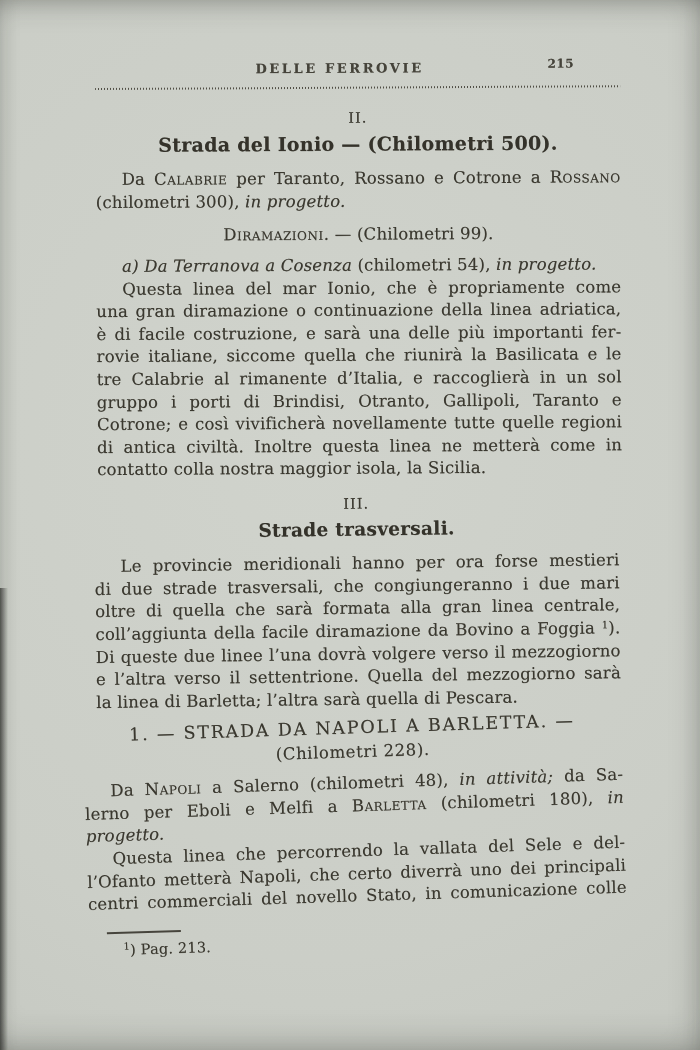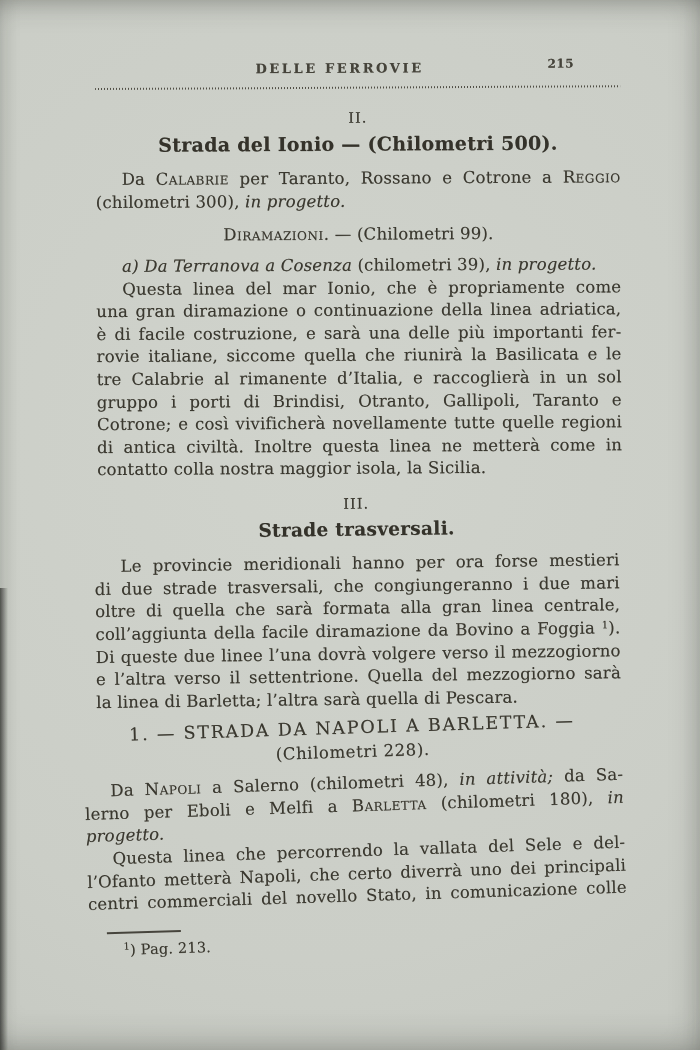--- a/index.html
+++ b/index.html
@@ -85,28 +85,28 @@
       </header>
       <div class="rule"></div>
       <div class="blocks">
           <div class="blk sect-num ctr">
             <div class="line"><span class="n">II.</span></div>
           </div>
           <div class="blk head-bold ctr">
             <div class="line"><span class="n">Strada del Ionio — (Chilometri 500).</span></div>
           </div>
           <div class="blk p1">
-            <div class="line first"><span class="n">Da </span><span class="scp">Calabrie</span><span class="n"> per Taranto, Rossano e Cotrone a </span><span class="scp">Reggio</span></div>
+            <div class="line first"><span class="n">Da </span><span class="scp">Calabrie</span><span class="n"> per Taranto, Rossano e Cotrone a </span><span class="scp">Rossano</span></div>
             <div class="line left"><span class="n">(chilometri 300), </span><span class="i">in progetto.</span></div>
           </div>
           <div class="blk subhead ctr">
             <div class="line"><span class="scp">Diramazioni.</span><span class="n"> — (Chilometri 99).</span></div>
           </div>
           <div class="blk pa">
-            <div class="line first left"><span class="i">a) Da Terranova a Cosenza</span><span class="n"> (chilometri 39), </span><span class="i">in progetto.</span></div>
+            <div class="line first left"><span class="i">a) Da Terranova a Cosenza</span><span class="n"> (chilometri 54), </span><span class="i">in progetto.</span></div>
           </div>
           <div class="blk p2">
             <div class="line first"><span class="n">Questa linea del mar Ionio, che è propriamente come</span></div>
             <div class="line"><span class="n">una gran diramazione o continuazione della linea adriatica,</span></div>
             <div class="line"><span class="n">è di facile costruzione, e sarà una delle più importanti fer-</span></div>
             <div class="line"><span class="n">rovie italiane, siccome quella che riunirà la Basilicata e le</span></div>
             <div class="line"><span class="n">tre Calabrie al rimanente d’Italia, e raccoglierà in un sol</span></div>
             <div class="line"><span class="n">gruppo i porti di Brindisi, Otranto, Gallipoli, Taranto e</span></div>
             <div class="line"><span class="n">Cotrone; e così vivificherà novellamente tutte quelle regioni</span></div>
             <div class="line"><span class="n">di antica civiltà. Inoltre questa linea ne metterà come in</span></div>

